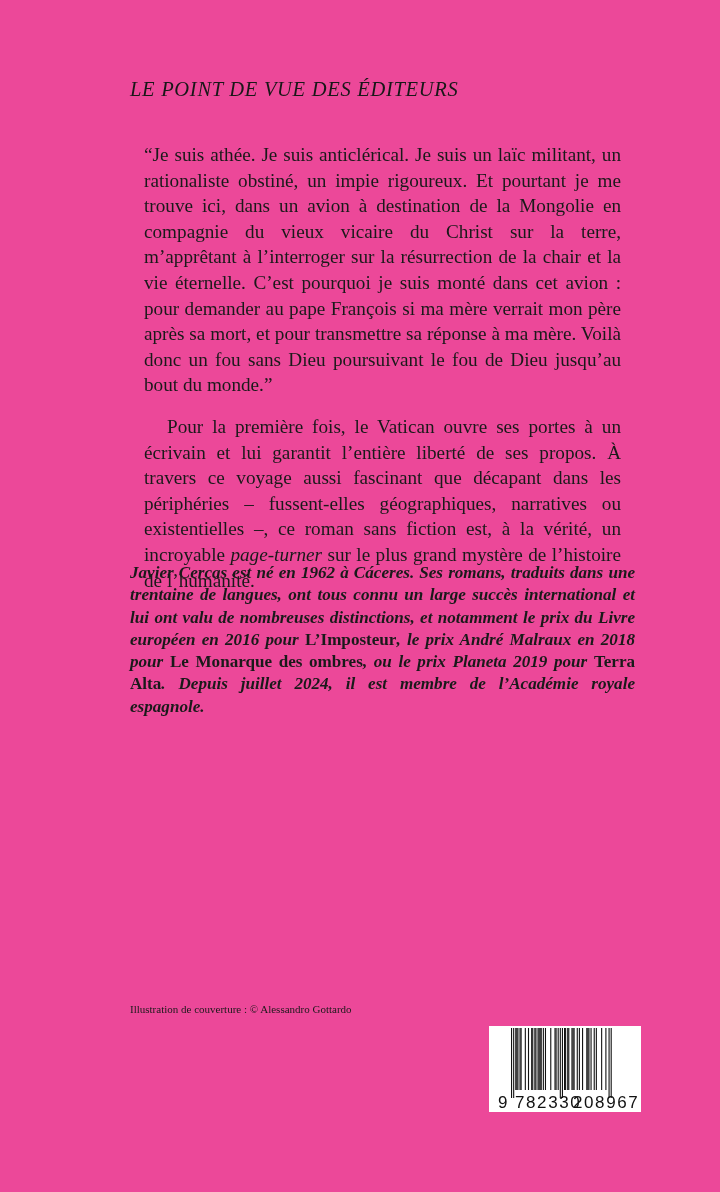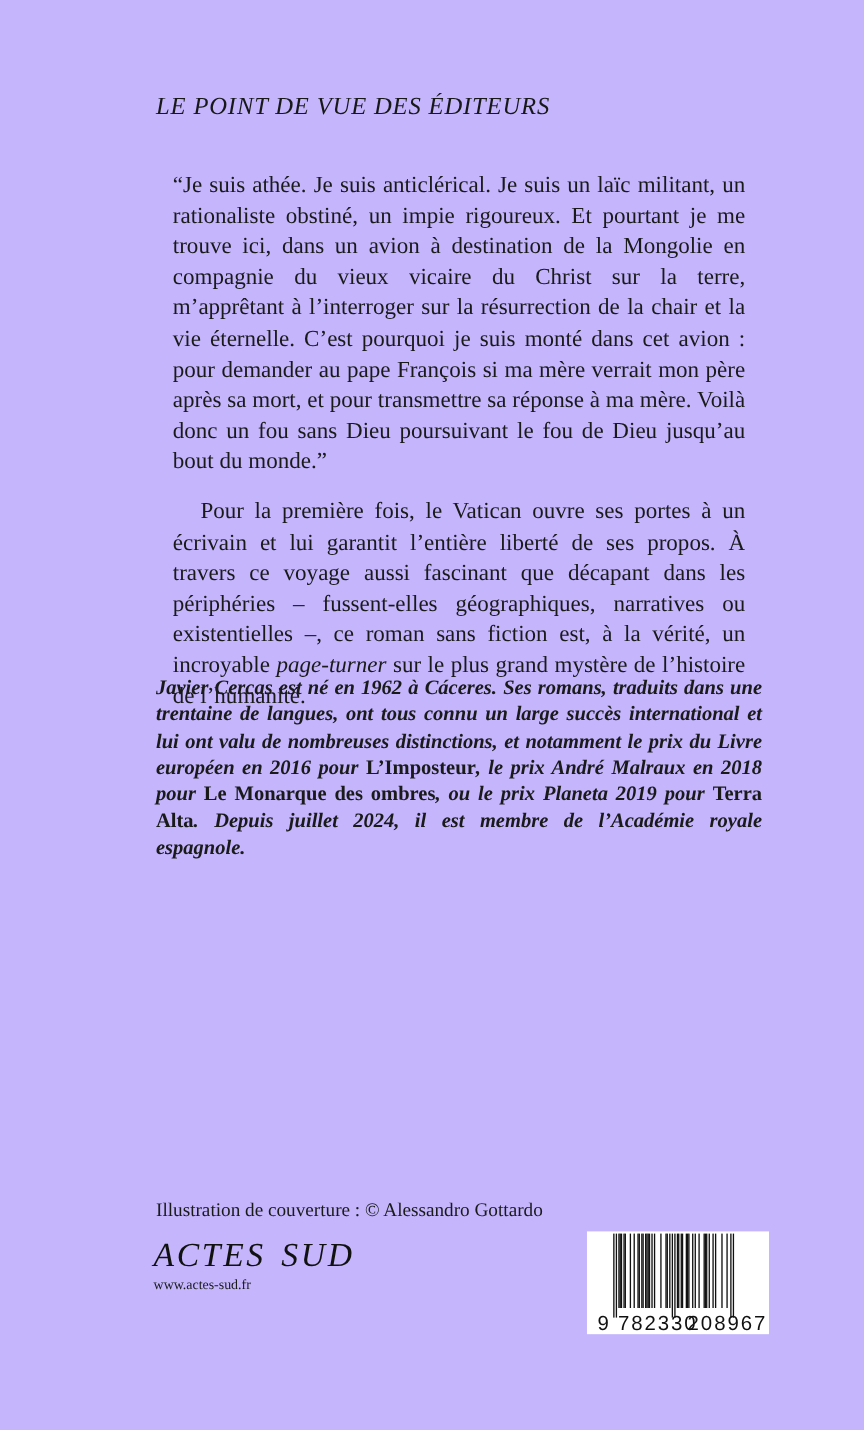--- a/index.html
+++ b/index.html
@@ -14,21 +14,21 @@
     font-family: "Liberation Serif", "DejaVu Serif", serif;
     color: #1a1a1a;
     overflow: hidden;
   }
 
   .page {
     position: absolute;
     left: 0; top: 0;
     width: 720px;
     height: 1192px;
-    background: #c4b5fd;
+    background: #ec4899;
   }
 
   
   .editors-header {
     position: absolute;
     left: 130px;
     top: 78px;
     font-style: italic;
     font-size: 20.5px;
     letter-spacing: 0.7px;
@@ -76,21 +76,21 @@
     text-align: justify;
     color: #1a1a1a;
   }
   .bio .roman { font-style: normal; }
 
   
   .credit-line {
     position: absolute;
     left: 130px;
     top: 1002px;
-    font-size: 16px;
+    font-size: 11px;
     line-height: 14px;
     white-space: nowrap;
     color: #1a1a1a;
   }
 
   .imprint {
     position: absolute;
     left: 128px;
     top: 1032px;
   }
@@ -144,24 +144,20 @@
     <p class="para">“Je suis athée. Je suis anticlérical. Je suis un laïc militant, un rationaliste obstiné, un impie rigoureux. Et pourtant je me trouve ici, dans un avion à destination de la Mongolie en compagnie du vieux vicaire du Christ sur la terre, m’apprêtant à l’interroger sur la résurrection de la chair et la vie éternelle. C’est pourquoi je suis monté dans cet avion : pour demander au pape François si ma mère verrait mon père après sa mort, et pour transmettre sa réponse à ma mère. Voilà donc un fou sans Dieu poursuivant le fou de Dieu jusqu’au bout du monde.”</p>
     <p class="para"><span>Pour la première fois, le Vatican ouvre ses portes à un écrivain et lui garantit l’entière liberté de ses propos. À travers ce voyage aussi fascinant que décapant dans les périphéries – fussent-elles géographiques, narratives ou existentielles –, ce roman sans fiction est, à la vérité, un incroyable </span><i>page-turner</i><span> sur le plus grand mystère de l’histoire de l’humanité.</span></p>
   </div>
 
   <div class="bio-block">
     <p class="bio"><span>Javier Cercas est né en 1962 à Cáceres. Ses romans, traduits dans une trentaine de langues, ont tous connu un large succès international et lui ont valu de nombreuses distinctions, et notamment le prix du Livre européen en 2016 pour </span><span class="roman">L’Imposteur</span><span>, le prix André Malraux en 2018 pour </span><span class="roman">Le Monarque des ombres</span><span>, ou le prix Planeta 2019 pour </span><span class="roman">Terra Alta</span><span>. Depuis juillet 2024, il est membre de l’Académie royale espagnole.</span></p>
   </div>
 
   <div class="credit-line">Illustration de couverture : © Alessandro Gottardo</div>
 
-  <div class="imprint">
-    <div class="imprint-logo"><span>ACTES</span><span class="gap"> </span><span>SUD</span></div>
-    <div class="imprint-url">www.actes-sud.fr</div>
-  </div>
 
 
   <div class="barcode-wrap">
     <svg class="barcode-svg" width="152" height="86" viewBox="0 0 152 86">
       <rect x="0" y="0" width="152" height="86" fill="#ffffff"></rect>
       <g id="bars" fill="#111111">
           <rect x="22.00" y="2" width="1.10" height="70"></rect>
           <rect x="24.12" y="2" width="1.10" height="70"></rect>
           <rect x="26.24" y="2" width="1.10" height="62"></rect>
           <rect x="27.30" y="2" width="1.10" height="62"></rect>

